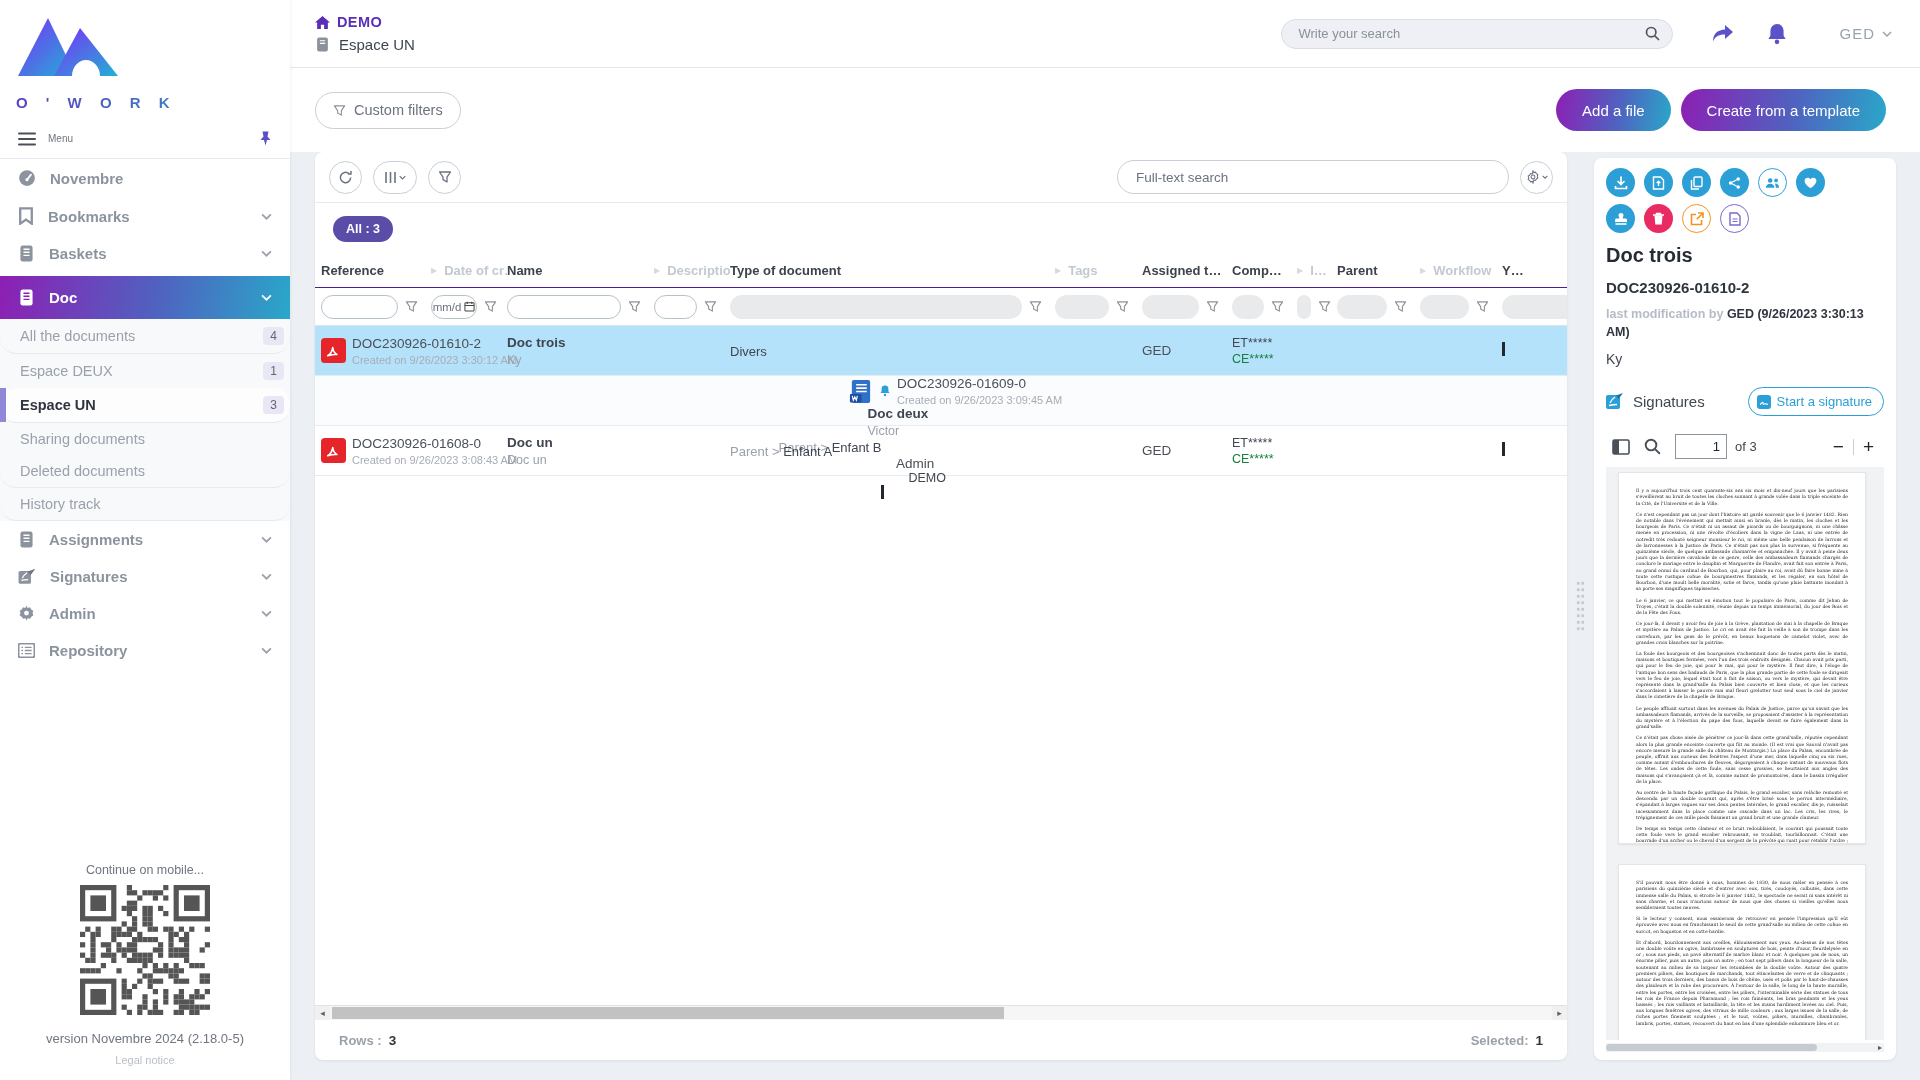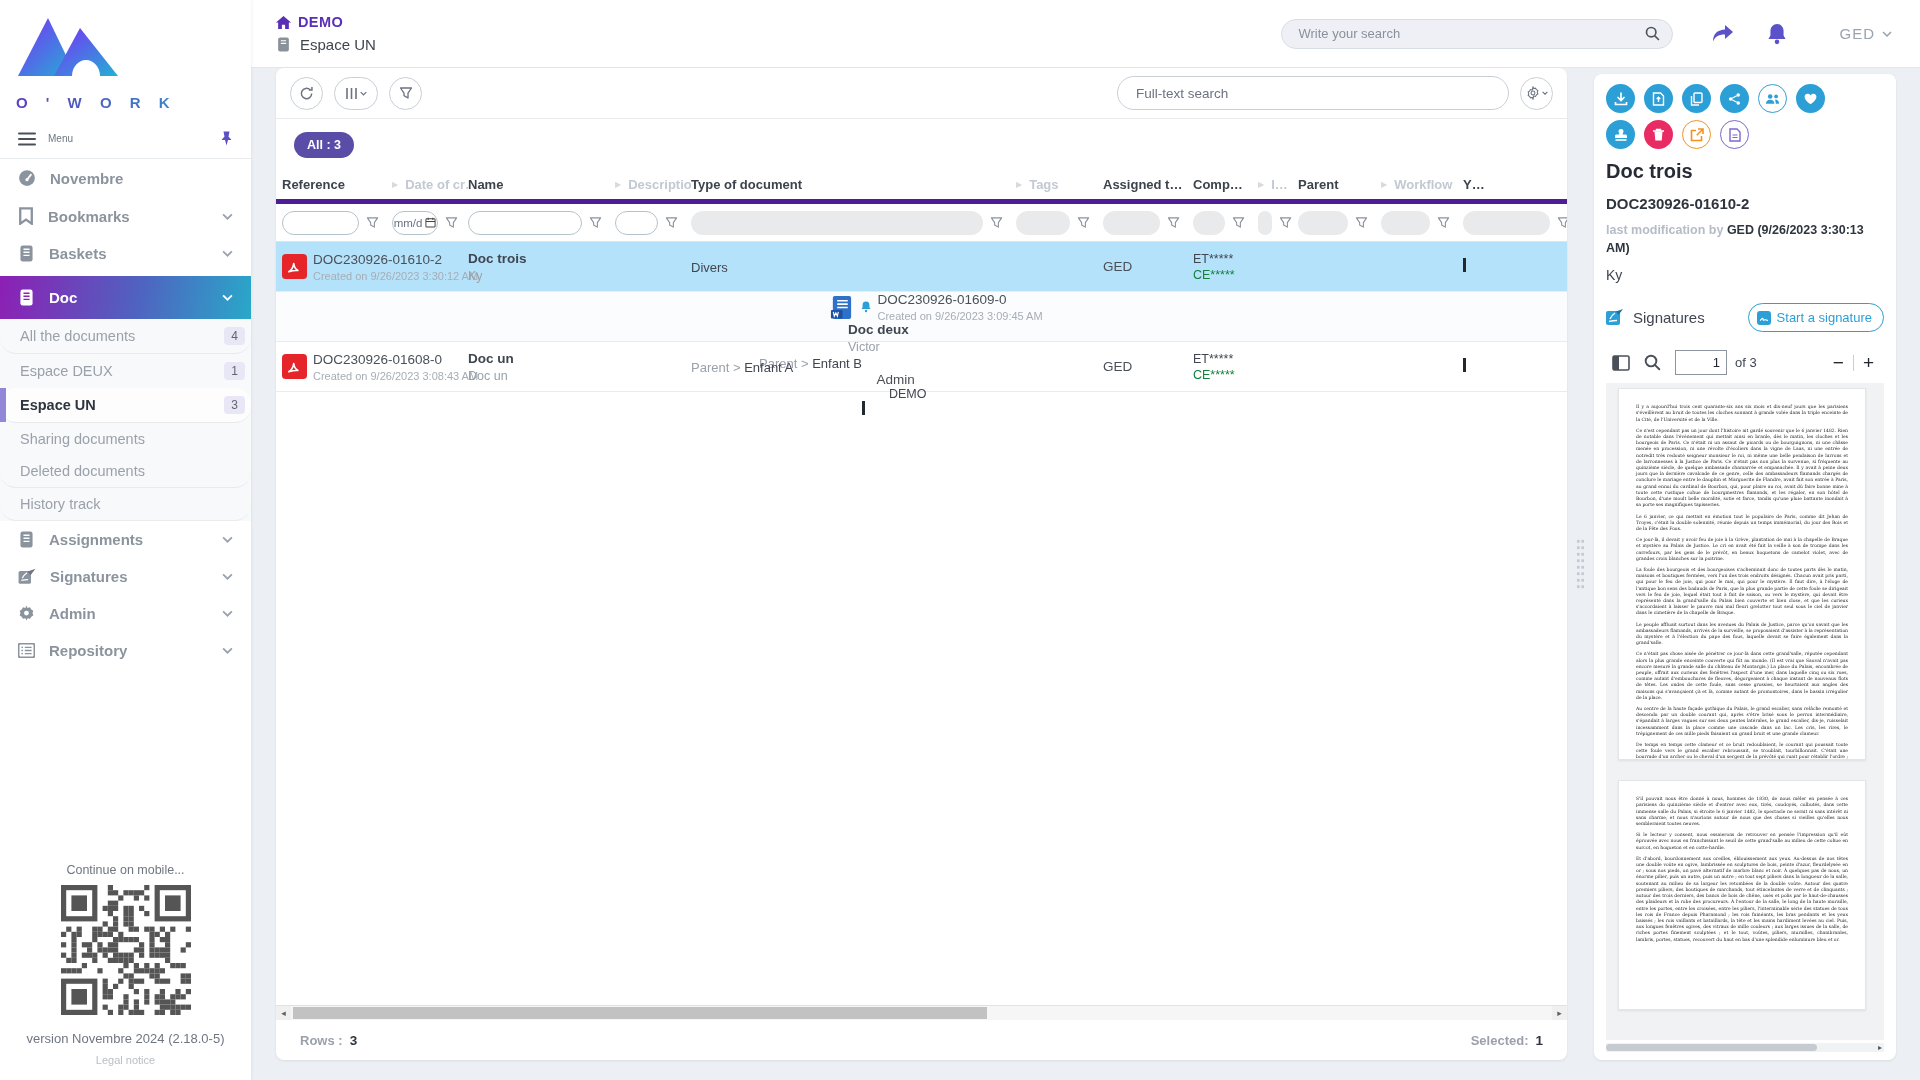--- a/index.html
+++ b/index.html
@@ -1,21 +1,21 @@
 <!DOCTYPE html>
 <html><head>
 <meta charset="utf-8">
 <style>
   * { margin:0; padding:0; box-sizing:border-box; }
   html,body { width:1920px; height:1080px; overflow:hidden; }
   body { font-family:"Liberation Sans","DejaVu Sans",sans-serif; background:#ecf0f4; color:#3f4650; }
   .app { display:flex; width:1920px; height:1080px; }
 
   
-  .sidebar { width:251px; height:1080px; background:#fff; display:flex; flex-direction:column; flex-shrink:0; z-index:5; box-shadow:1px 0 3px rgba(0,0,0,.05); }
+  .sidebar { width:290px; height:1080px; background:#fff; display:flex; flex-direction:column; flex-shrink:0; z-index:5; box-shadow:1px 0 3px rgba(0,0,0,.05); }
   .logo-wrap { padding:10px 0 8px 14px; }
   .logo-word { font-size:15px; font-weight:700; letter-spacing:7px; background:linear-gradient(90deg,#5b3fc0,#2ba9c7); -webkit-background-clip:text; background-clip:text; color:#5b4fc4; -webkit-text-fill-color:transparent; margin-top:2px; margin-left:2px; }
   .menu-row { display:flex; align-items:center; gap:12px; padding:12px 18px; border-bottom:1px solid #e8ebee; }
   .menu-row .label { color:#6f7680; font-size:10px; flex:1; }
   .nav-item { display:flex; align-items:center; gap:14px; padding:10px 18px; color:#8b949e; font-size:15px; font-weight:700; cursor:pointer; }
   .nav-item svg { flex-shrink:0; }
   .nav-label { flex:1; }
   .chev { color:#9aa1ab; }
   .doc-active { background:linear-gradient(100deg,#8d1fb4,#4f63c0 55%,#29a8c9); color:#fff; padding:13px 18px; margin-top:4px; }
   .doc-active .nav-label, .doc-active .chev { color:#fff; }
@@ -57,21 +57,21 @@
   
   .table-card { flex:1; background:#fff; border-radius:8px; box-shadow:0 1px 3px rgba(0,0,0,.08); display:flex; flex-direction:column; min-width:0; overflow:hidden; }
   .table-toolbar { display:flex; align-items:center; gap:11px; padding:8px 14px; border-bottom:1px solid #e8ebee; }
   .circle-btn { width:33px; height:33px; border-radius:17px; border:1px solid #c9cfd6; background:#fff; color:#6b7280; display:flex; align-items:center; justify-content:center; cursor:pointer; gap:2px; }
   .circle-btn.wide { width:44px; }
   .tt-spacer { flex:1; }
   .fulltext { width:392px; height:34px; border:1px solid #c9cfd6; border-radius:17px; padding:0 18px; font-size:13.5px; color:#3f4650; outline:none; font-family:inherit; }
   .fulltext::placeholder { color:#6b7280; }
   .tabs-row { padding:13px 0 12px 18px; }
   .tab-pill { display:inline-block; background:#5a4da8; color:#fff; font-size:12.5px; font-weight:700; border-radius:14px; padding:6px 13px; cursor:pointer; }
-  .grid-head { display:flex; align-items:center; padding:0 6px; height:34px; border-bottom:5px solid #4c1d95; }
+  .grid-head { display:flex; align-items:center; padding:0 6px; height:34px; border-bottom:1px solid #4c1d95; }
   .gcol { display:flex; align-items:center; font-size:13px; font-weight:700; color:#3d434c; white-space:nowrap; overflow:hidden; flex-shrink:0; cursor:pointer; }
   .gcol.muted { color:#c3c9d2; font-weight:600; }
   .sort-arr { color:#d6dade; font-size:8px; margin-right:7px; }
   .grid-filters { display:flex; align-items:center; padding:0 6px; height:38px; border-bottom:1px solid #dfe3e7; }
   .fcell { display:flex; align-items:center; gap:7px; flex-shrink:0; overflow:hidden; }
   .f-input { height:24px; border:1px solid #b4c2c9; border-radius:12px; background:#fff; }
   .f-select { height:24px; border-radius:12px; background:#e9eaec; }
   .f-date { height:24px; border:1px solid #b4c2c9; border-radius:12px; background:#fff; display:flex; align-items:center; justify-content:center; gap:3px; color:#6b7280; font-size:11.5px; }
   .funnel { width:13px; height:13px; color:#8a929c; flex-shrink:0; cursor:pointer; }
   .cal { width:11px; height:11px; color:#444; }
@@ -535,20 +535,31 @@
         </button>
         <div class="account">
           <span>GED</span>
           <svg width="10" height="6" viewBox="0 0 10 6">
               <path d="M1 1l4 4 4-4" stroke="#9aa3ad" fill="none" stroke-width="1.5"></path>
             </svg>
         </div>
       </div>
     </header>
 
+    <div class="actionbar">
+      <button class="pill-outline">
+        <svg class="funnel" width="13" height="13" viewBox="0 0 14 14">
+            <path d="M1.5 2h11L9 7.2V12l-4-2.4V7.2Z" fill="none" stroke="currentColor" stroke-width="1.2" stroke-linejoin="round"></path>
+          </svg>
+        <span>Custom filters</span>
+      </button>
+      <span class="spacer"></span>
+      <button class="grad-btn">Add a file</button>
+      <button class="grad-btn">Create from a template</button>
+    </div>
 
     <div class="content">
 
       <section class="table-card">
         <div class="table-toolbar">
           <button class="circle-btn">
             <svg width="15" height="15" viewBox="0 0 16 16">
                 <path d="M13.5 8a5.5 5.5 0 1 1-1.8-4.1" fill="none" stroke="currentColor" stroke-width="1.6"></path>
                 <path d="M13.8 1v3.3h-3.3" fill="none" stroke="currentColor" stroke-width="1.6"></path>
               </svg>

